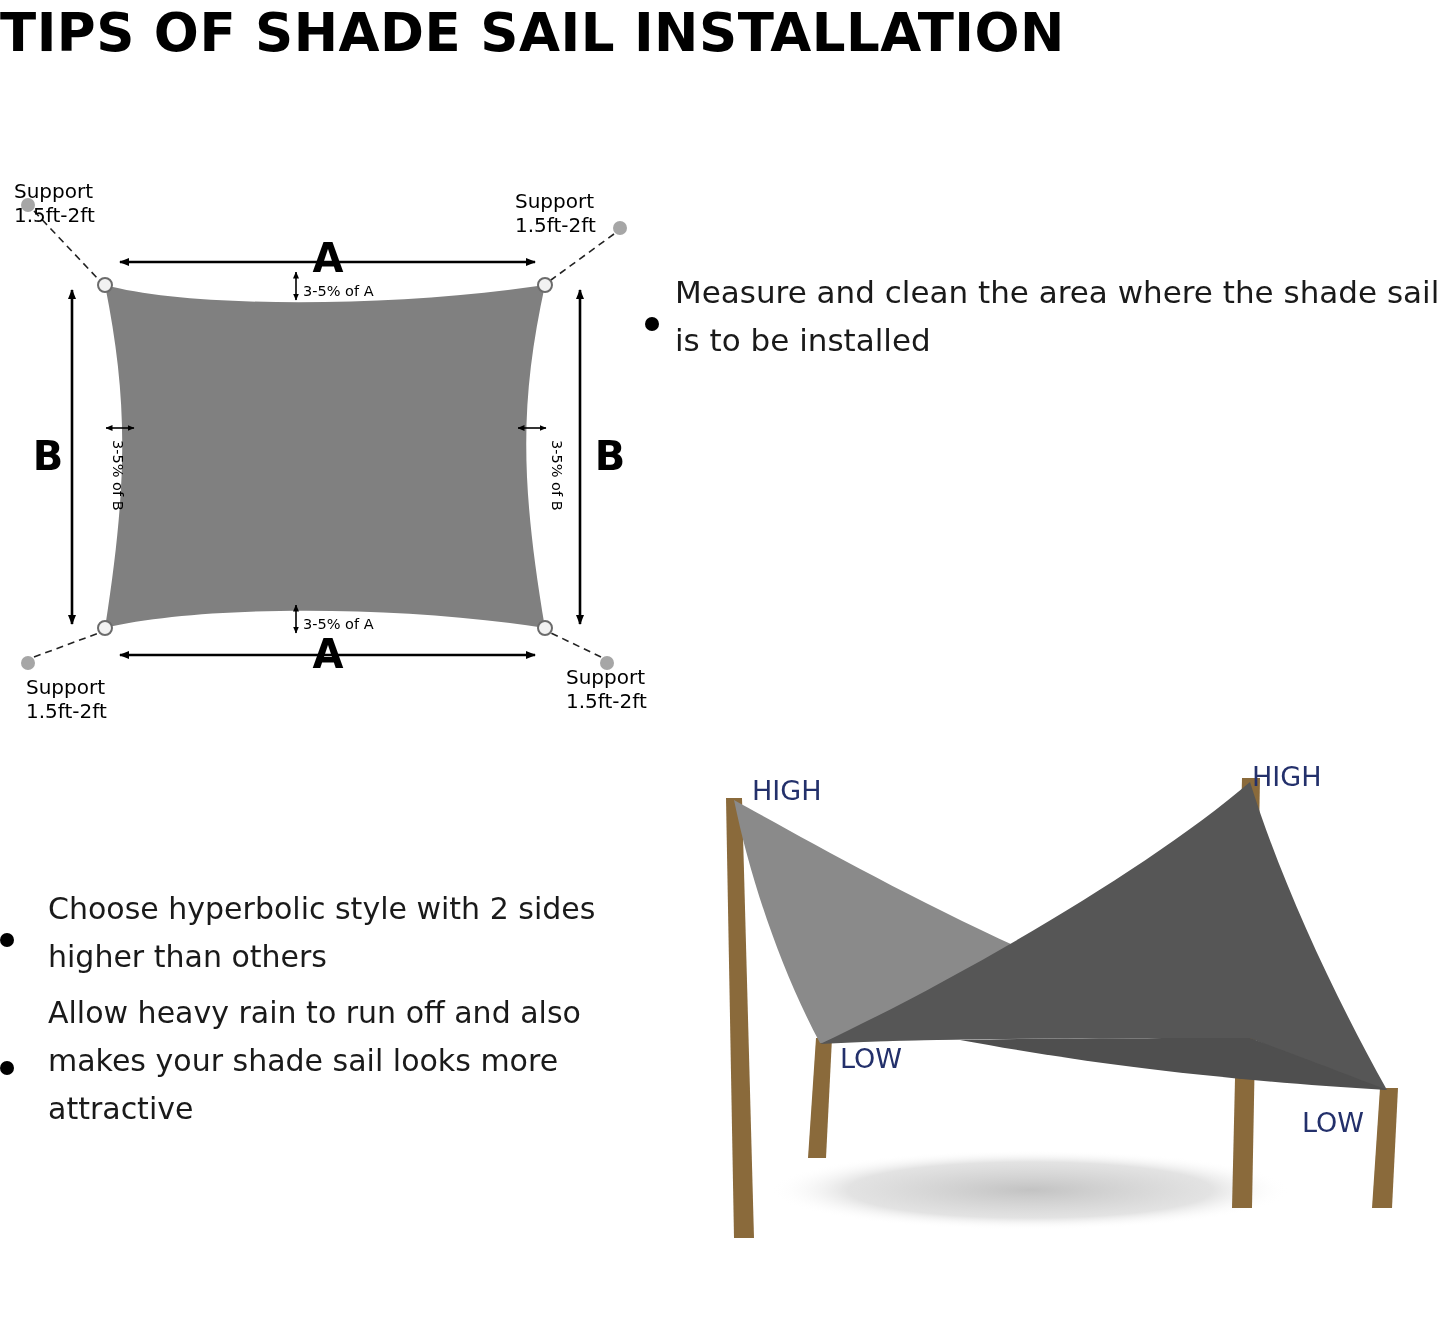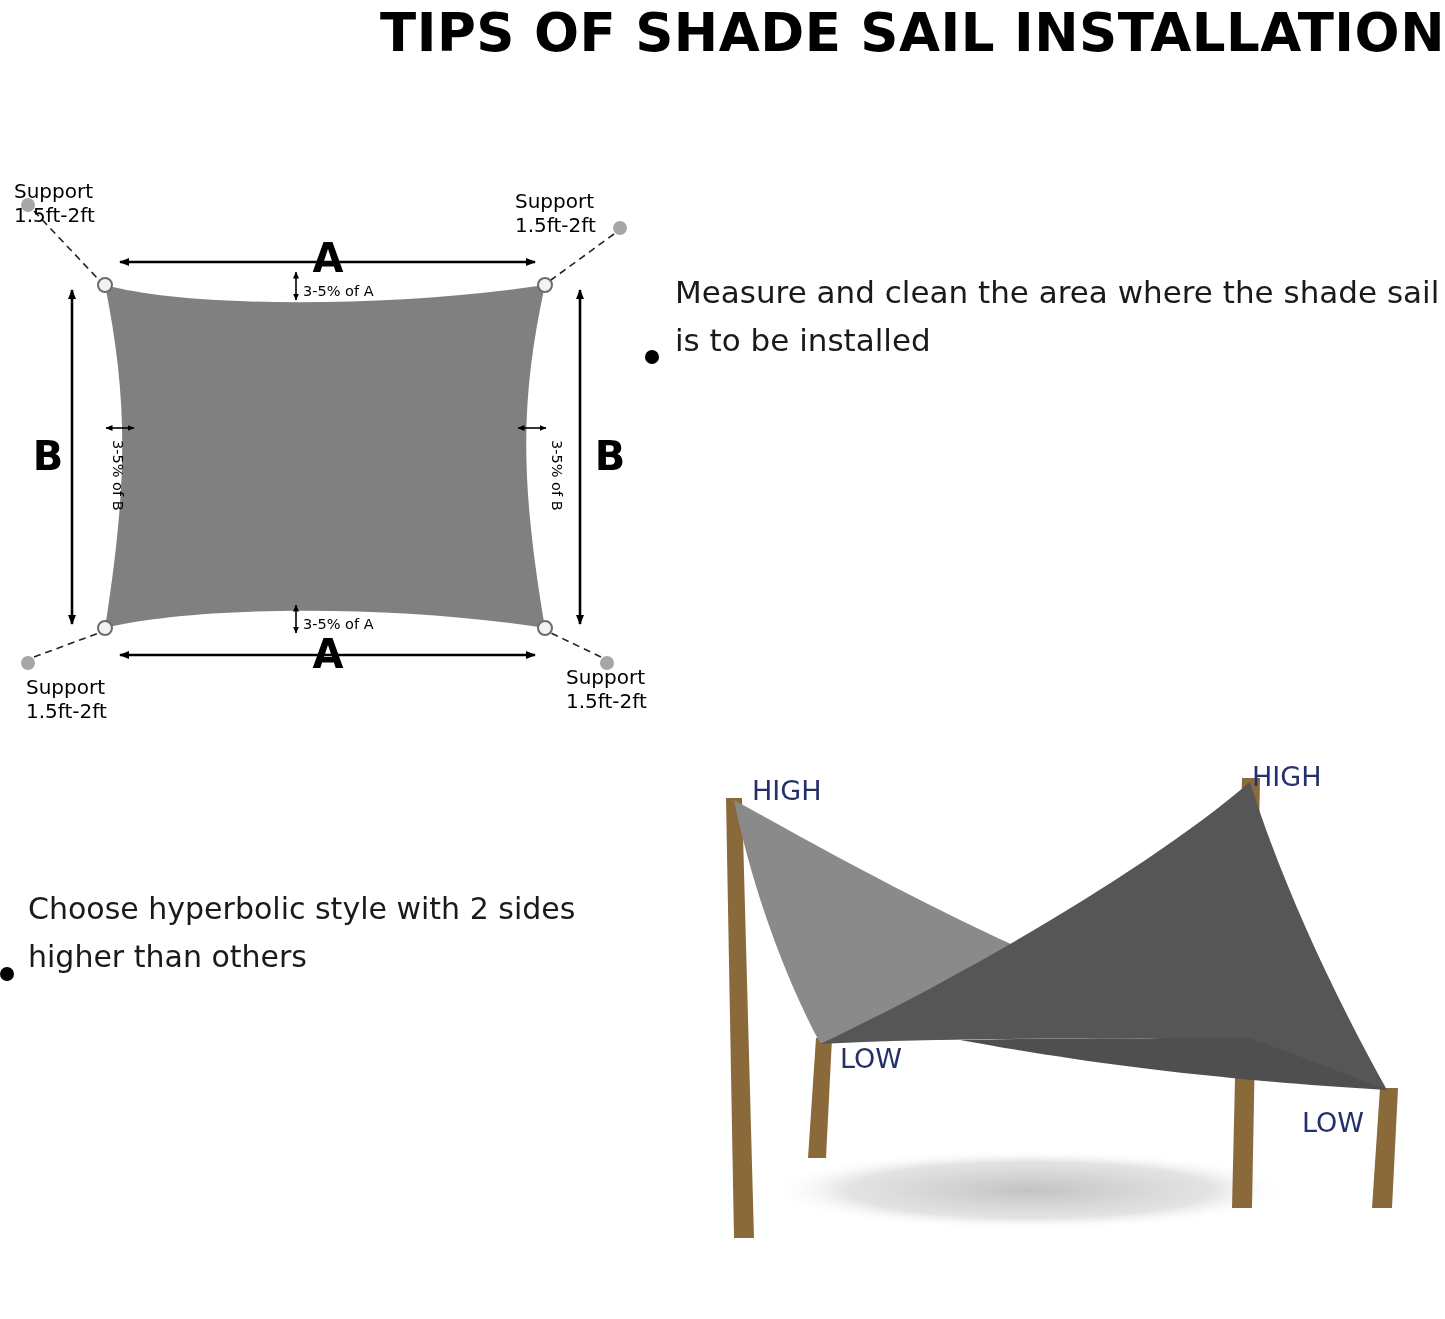--- a/index.html
+++ b/index.html
@@ -15,21 +15,21 @@
     color: #1a1a1a;
     overflow: hidden;
   }
 
   
   #title {
     position: absolute;
     top: 2px;
     left: 0;
     width: 1445px;
-    text-align: right;
+    text-align: left;
     font-family: "DejaVu Sans", sans-serif;
     font-weight: bold;
     font-size: 53px;
     letter-spacing: 0.5px;
     color: #000;
     white-space: nowrap;
   }
 
   
   #diagram-top {
@@ -43,21 +43,21 @@
 
   
   #tips-top {
     position: absolute;
     left: 645px;
     top: 268px;
     width: 800px;
   }
   .bullet-row {
     display: flex;
-    align-items: flex-end;
+    align-items: center;
     margin-bottom: 8px;
   }
   .bullet-dot {
     flex: 0 0 auto;
     width: 14px;
     height: 14px;
     border-radius: 50%;
     background: #000;
     margin-top: 15px;
     margin-right: 16px;
@@ -69,21 +69,21 @@
   }
 
   
   #tips-bottom {
     position: absolute;
     left: 0px;
     top: 885px;
     width: 620px;
   }
   #tips-bottom .bullet-dot { margin-top: 14px; margin-right: 14px; }
-  #tips-bottom .bullet-text { font-size: 30px; line-height: 1.6; }
+  #tips-bottom .bullet-text { font-size: 30px; line-height: 1.6; margin-left: 20px; }
 
   
   #diagram-bottom {
     position: absolute;
     left: 630px;
     top: 738px;
     width: 815px;
     height: 539px;
   }
   #diagram-bottom svg { display: block; }
@@ -174,20 +174,24 @@
   <div class="bullet-row">
     <span class="bullet-dot"></span>
     <span class="bullet-text">Measure and clean the area where the shade sail is to be installed</span>
   </div>
 </div>
 
 <div id="tips-bottom">
   <div class="bullet-row">
     <span class="bullet-dot"></span>
     <span class="bullet-text">Choose hyperbolic style with 2 sides higher than others</span>
+  </div>
+  <div class="bullet-row">
+    <span class="bullet-dot"></span>
+    <span class="bullet-text">Allow heavy rain to run off and also makes your shade sail looks more attractive</span>
   </div>
 </div>
 
 <div id="diagram-bottom">
   <svg width="815" height="539" viewBox="0 0 815 539" xmlns="http://www.w3.org/2000/svg">
     <defs>
       <radialGradient id="shadowGrad" cx="50%" cy="50%" r="50%">
         <stop offset="0%" stop-color="#b8b8b8" stop-opacity="0.85"></stop>
         <stop offset="70%" stop-color="#cccccc" stop-opacity="0.55"></stop>
         <stop offset="100%" stop-color="#ffffff" stop-opacity="0"></stop>

